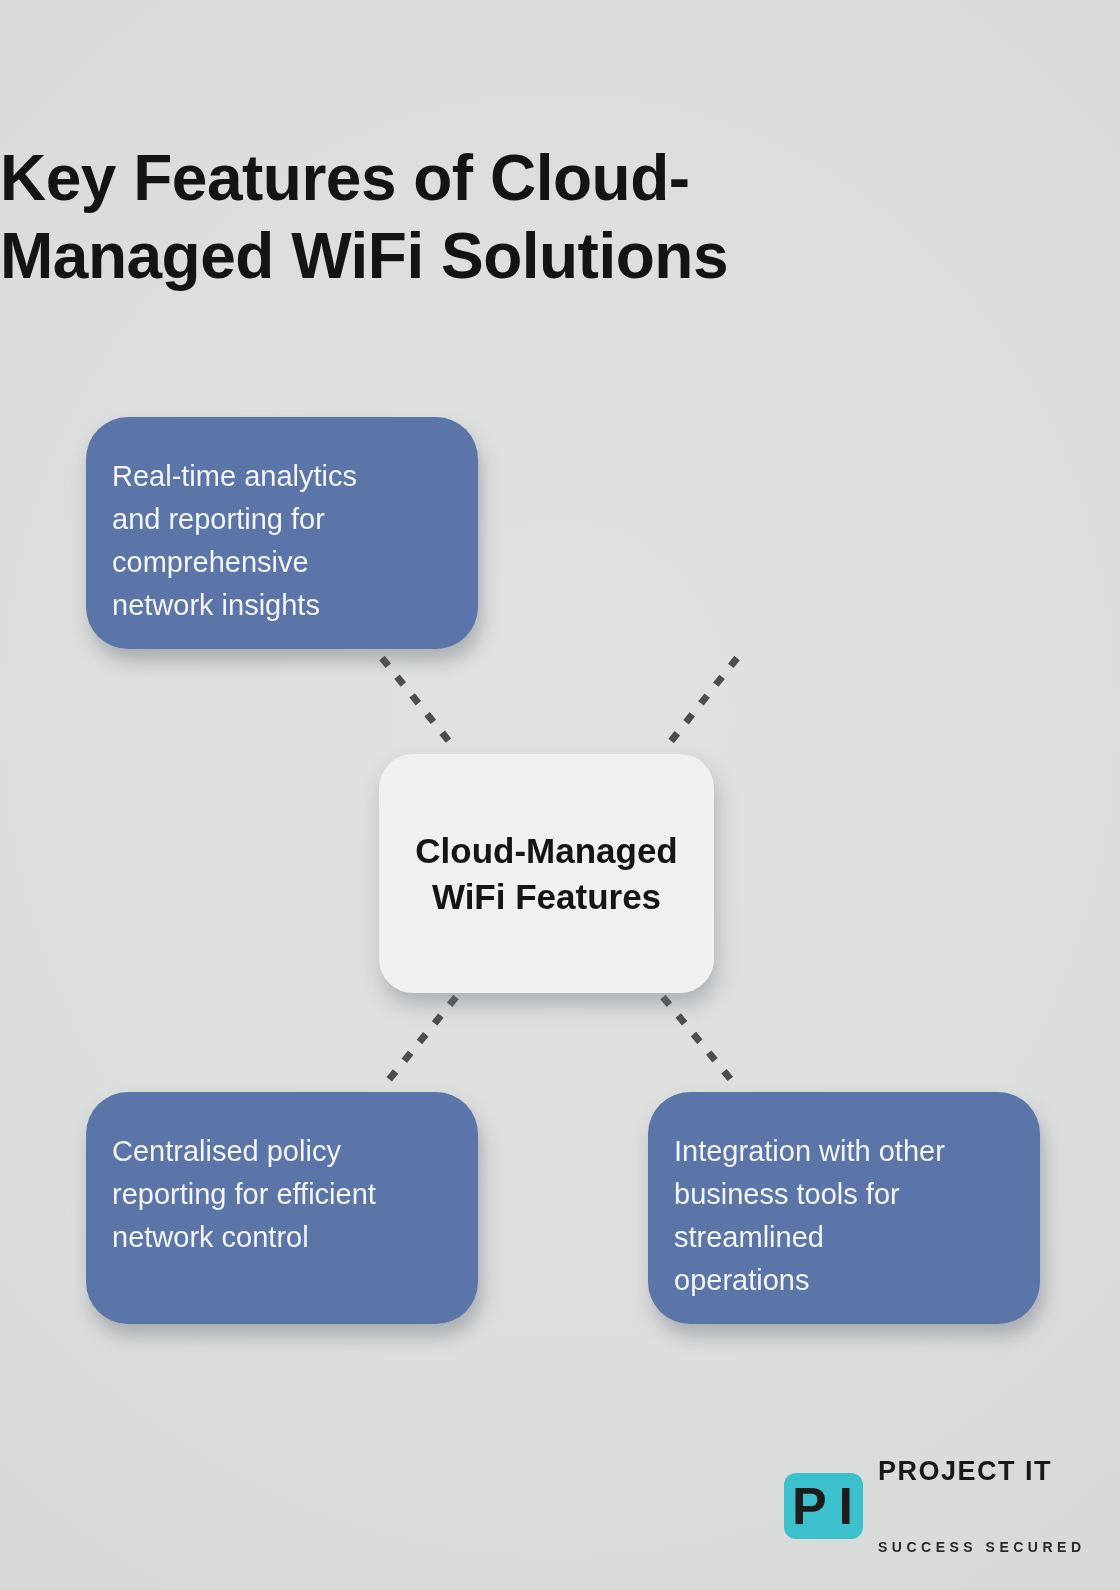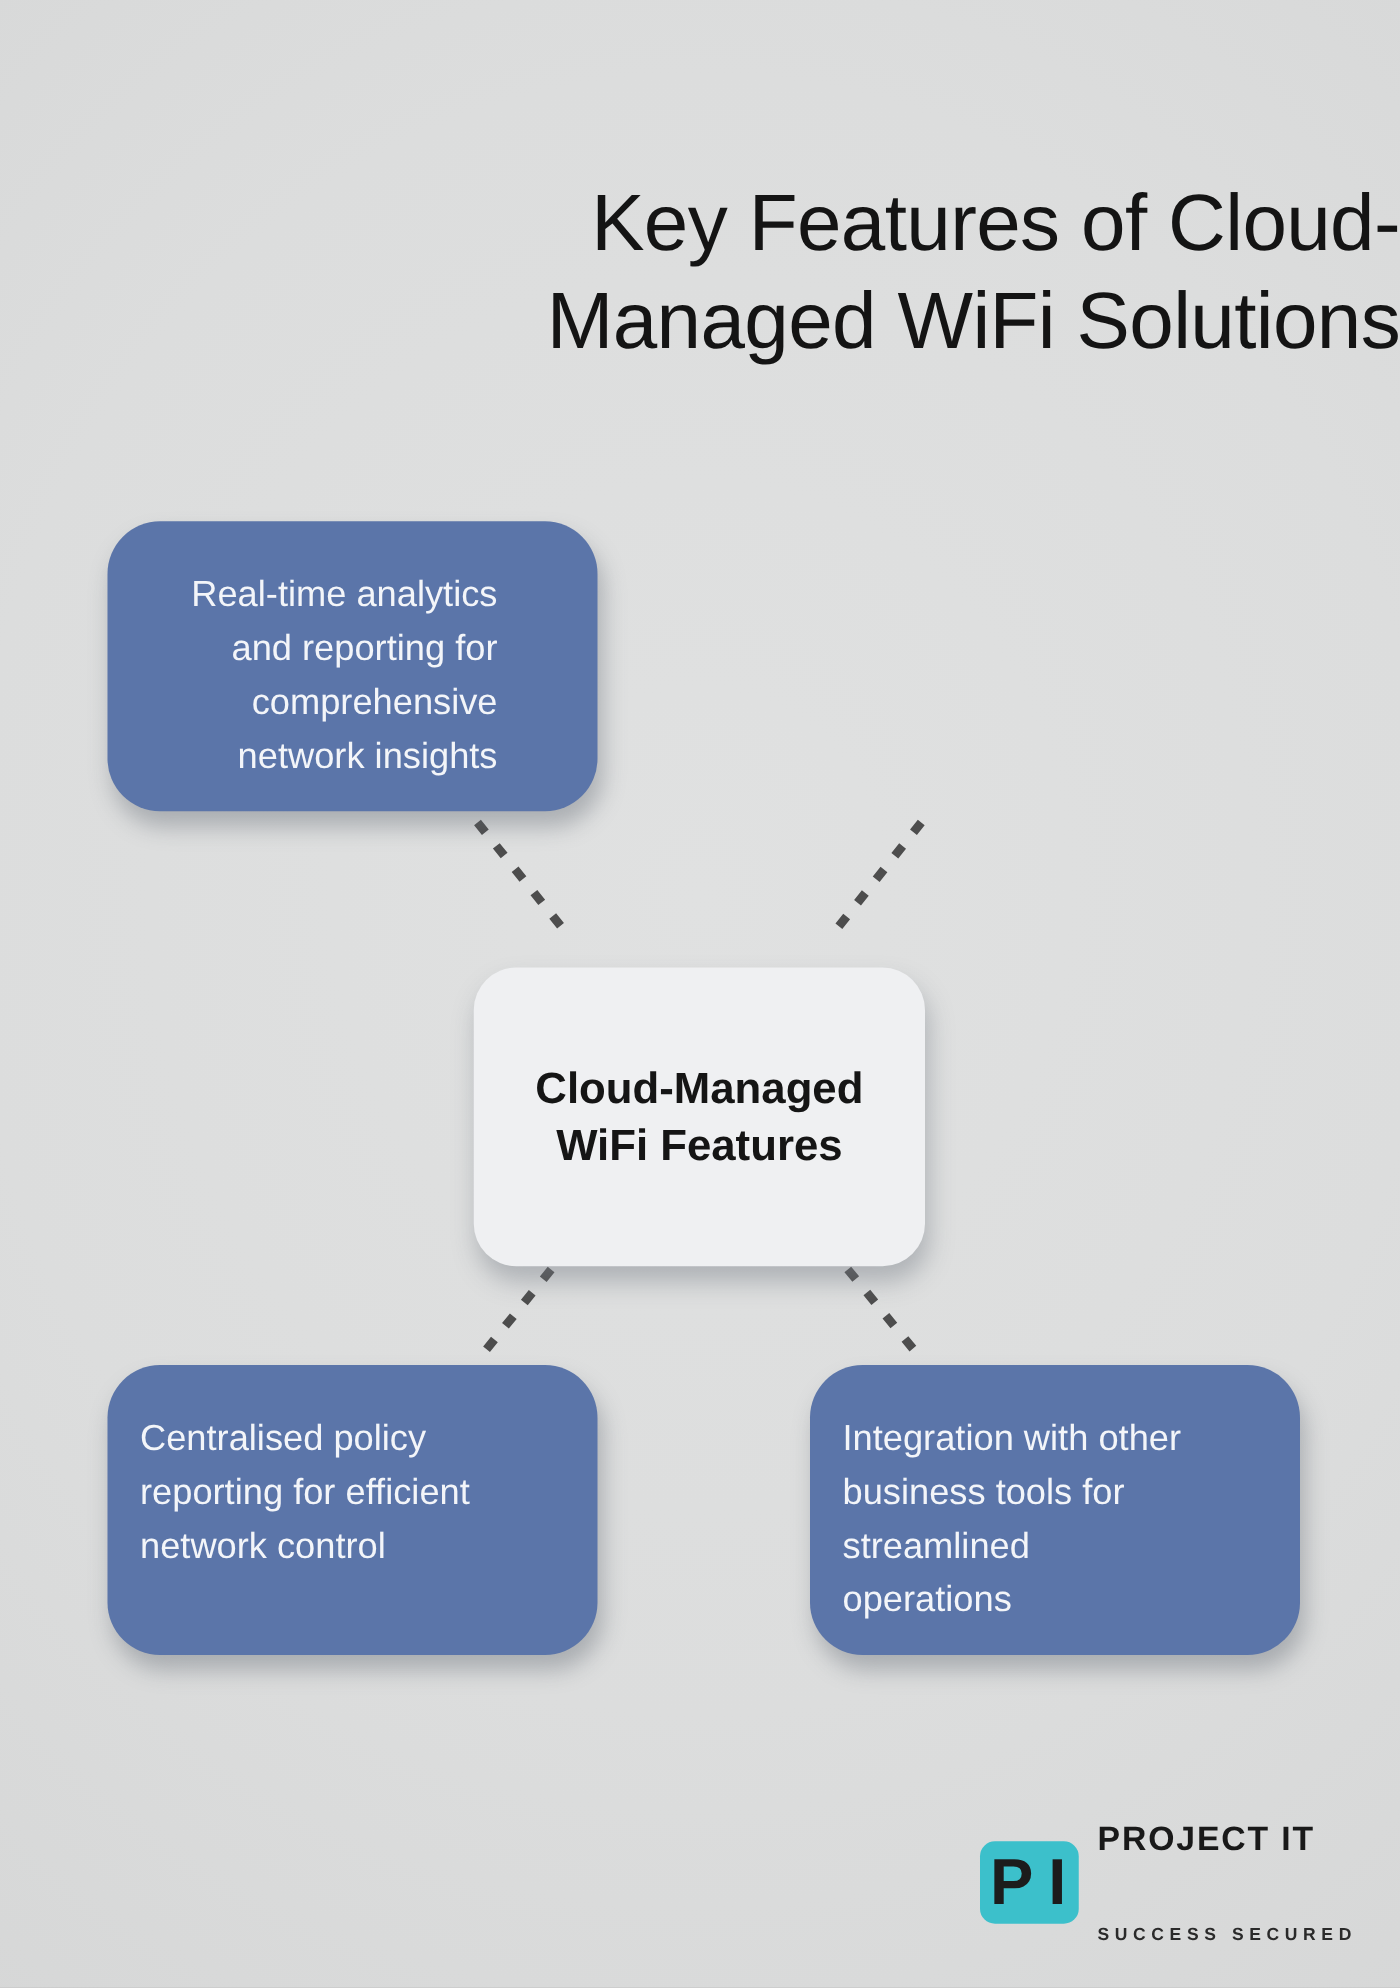--- a/index.html
+++ b/index.html
@@ -14,24 +14,24 @@
     height: 1590px;
     margin: 0 auto;
     overflow: hidden;
     background: radial-gradient(95% 75% at 50% 45%, #e0e1e1 0%, #dcdddd 55%, #d5d6d6 100%);
   }
   .title {
     position: absolute;
     top: 96px;
     left: 0;
     width: 100%;
-    text-align: right;
+    text-align: left;
     color: #141414;
     font-size: 64px;
-    font-weight: 400;
+    font-weight: 700;
     line-height: 78px;
     letter-spacing: -0.5px;
   }
   .title span { display: block; }
 
   .connectors {
     position: absolute;
     left: 0;
     top: 0;
     width: 1120px;
@@ -50,38 +50,37 @@
     padding: 38px 0 0 26px;
   }
   .feature-box p {
     margin: 0;
     width: 286px;
     color: #f3f5f9;
     font-size: 29px;
     line-height: 43px;
     font-weight: 400;
   }
-  .box-top-left    { left: 86px;  top: 417px; text-align: right; }
+  .box-top-left    { left: 86px;  top: 417px; }
   .box-top-right   { left: 648px; top: 417px; }
   .box-bottom-left { left: 86px;  top: 1092px; }
   .box-bottom-right{ left: 648px; top: 1092px; }
 
   .center-node {
     position: absolute;
     left: 379px;
     top: 754px;
-    width: 361px;
+    width: 335px;
     height: 239px;
     background: #eff0f2;
     border-radius: 34px;
     box-shadow: 3px 12px 20px rgba(118, 124, 132, 0.45);
     display: flex;
     align-items: center;
     justify-content: center;
-    margin-top: 20px;
   }
   .center-node-text {
     width: 300px;
     text-align: center;
     color: #151515;
     font-size: 35px;
     font-weight: 700;
     line-height: 46px;
   }
   .center-node-text span { display: block; }

